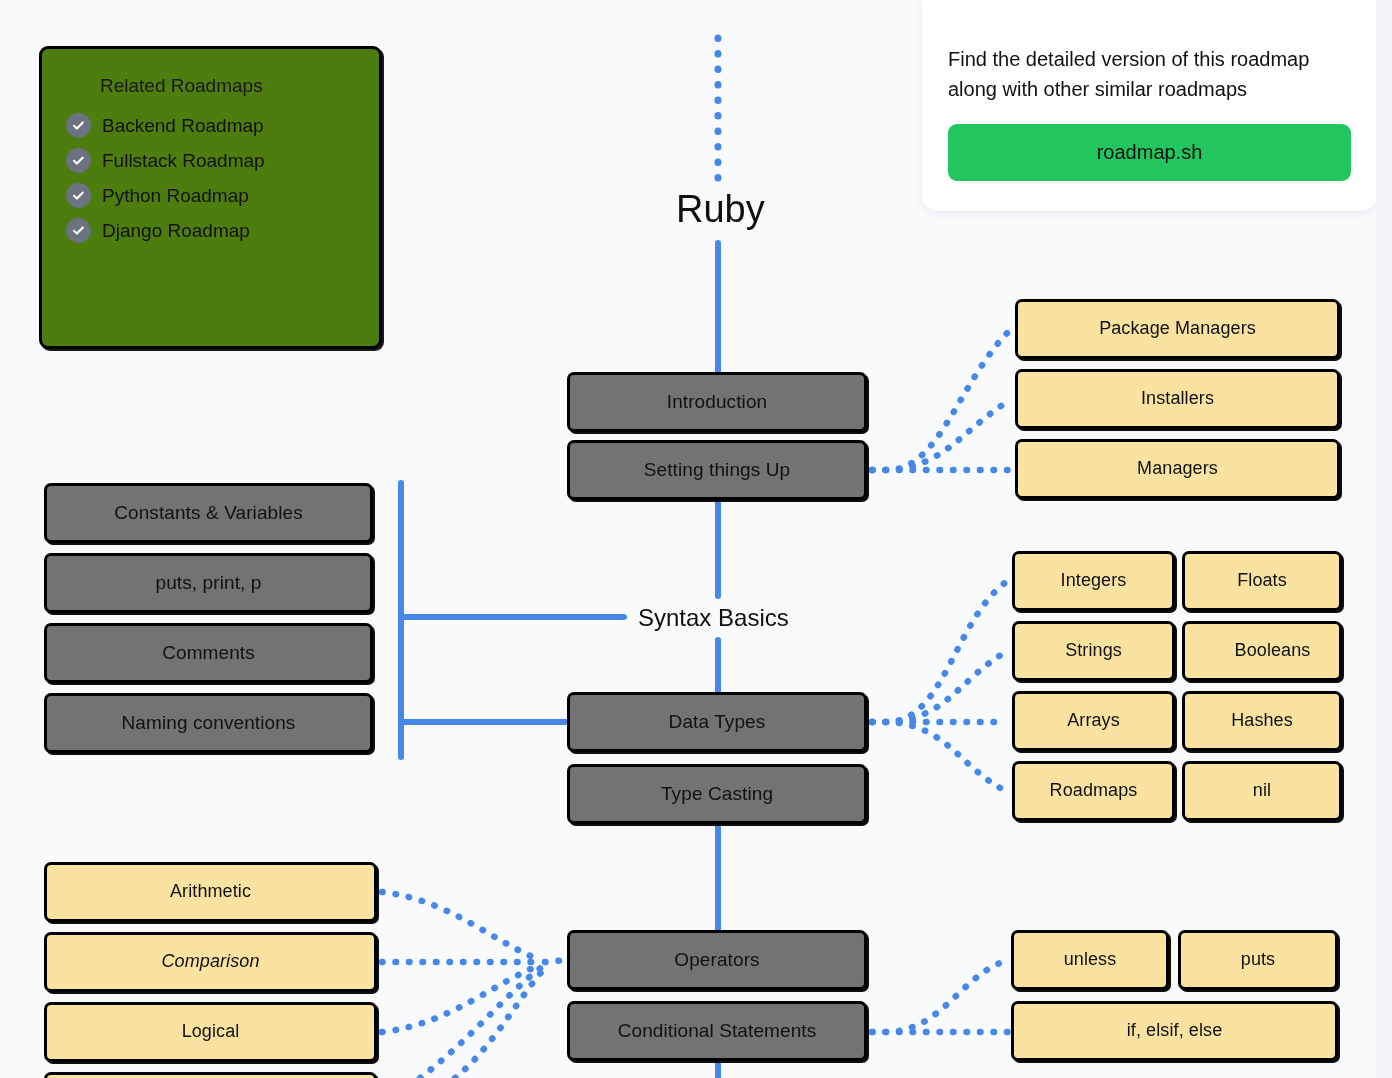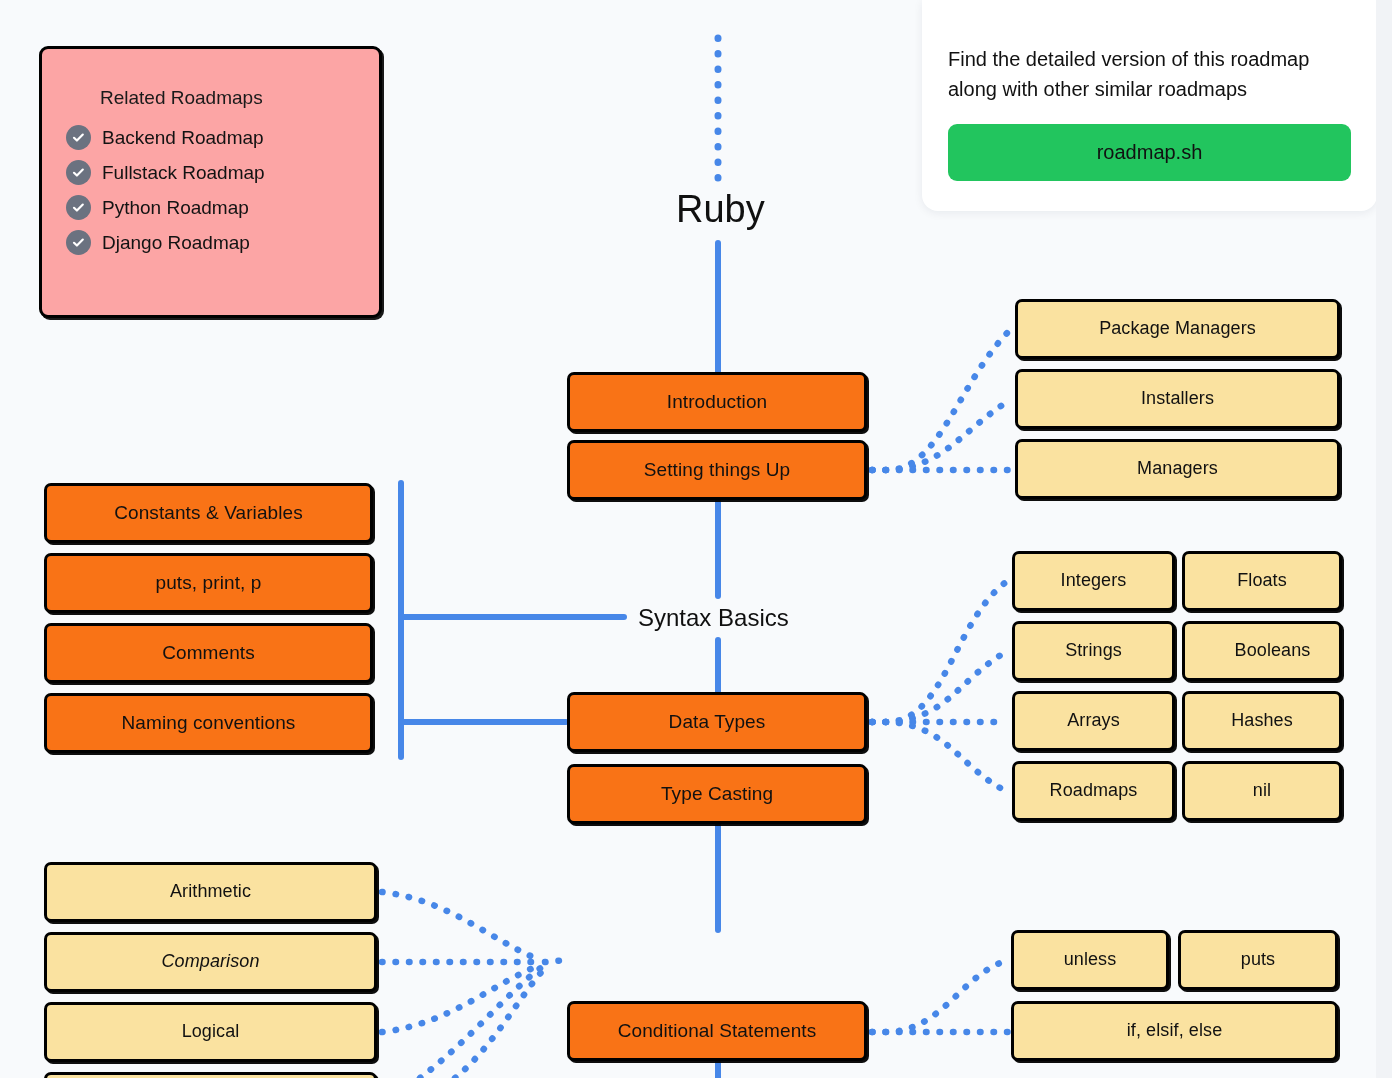--- a/index.html
+++ b/index.html
@@ -45,21 +45,21 @@
     justify-content: center;
     text-align: center;
     font-size: 19px;
     color: #111111;
     letter-spacing: 0.1px;
     box-shadow: 2px 2px 0px rgba(0,0,0,0.95);
     cursor: pointer;
     line-height: 1.1;
     padding: 0 8px;
   }
-  .node.primary { background: #f97316; }
+  .node.primary { background: #737373; }
   .node.topic   { background: #fae2a0; font-size: 18px; }
 
   
   .plain-label {
     position: absolute;
     color: #101010;
     white-space: nowrap;
   }
   #title-ruby {
     font-size: 38px;
@@ -69,25 +69,25 @@
   #label-syntax-basics {
     font-size: 24px;
     left: 638px;
     top: 604px;
   }
 
   
   #related-card {
     position: absolute;
     left: 39px; top: 46px;
-    width: 343px; height: 272px;
-    background: #fca5a5;
+    width: 343px; height: 303px;
+    background: #4d7c0f;
     border: 3px solid #000000;
     border-radius: 9px;
-    padding: 38px 24px;
+    padding: 26px 24px;
     box-shadow: 2px 2px 0px rgba(0,0,0,0.9);
   }
   #related-card h2 {
     font-size: 19px;
     font-weight: normal;
     color: #1a1a1a;
     margin-bottom: 16px;
     margin-left: 34px;
   }
   .related-item {
@@ -257,20 +257,21 @@
   <div class="node primary" style="left:44px; top:553px; width:329px; height:60px;">puts, print, p</div>
 
   <div class="node primary" style="left:44px; top:623px; width:329px; height:60px;">Comments</div>
 
   <div class="node primary" style="left:44px; top:693px; width:329px; height:60px;">Naming conventions</div>
 
   <div class="node primary" style="left:567px; top:692px; width:300px; height:60px;">Data Types</div>
 
   <div class="node primary" style="left:567px; top:764px; width:300px; height:60px;">Type Casting</div>
 
+  <div class="node primary" style="left:567px; top:930px; width:300px; height:60px;">Operators</div>
 
   <div class="node primary" style="left:567px; top:1001px; width:300px; height:60px;">Conditional Statements</div>
 
   <div class="node topic" style="left:1015px; top:299px; width:325px; height:60px;">Package Managers</div>
 
   <div class="node topic" style="left:1015px; top:369px; width:325px; height:60px;">Installers</div>
 
   <div class="node topic" style="left:1015px; top:439px; width:325px; height:60px;">Managers</div>
 
   <div class="node topic" style="left:1012px; top:551px; width:163px; height:60px;">Integers</div>

